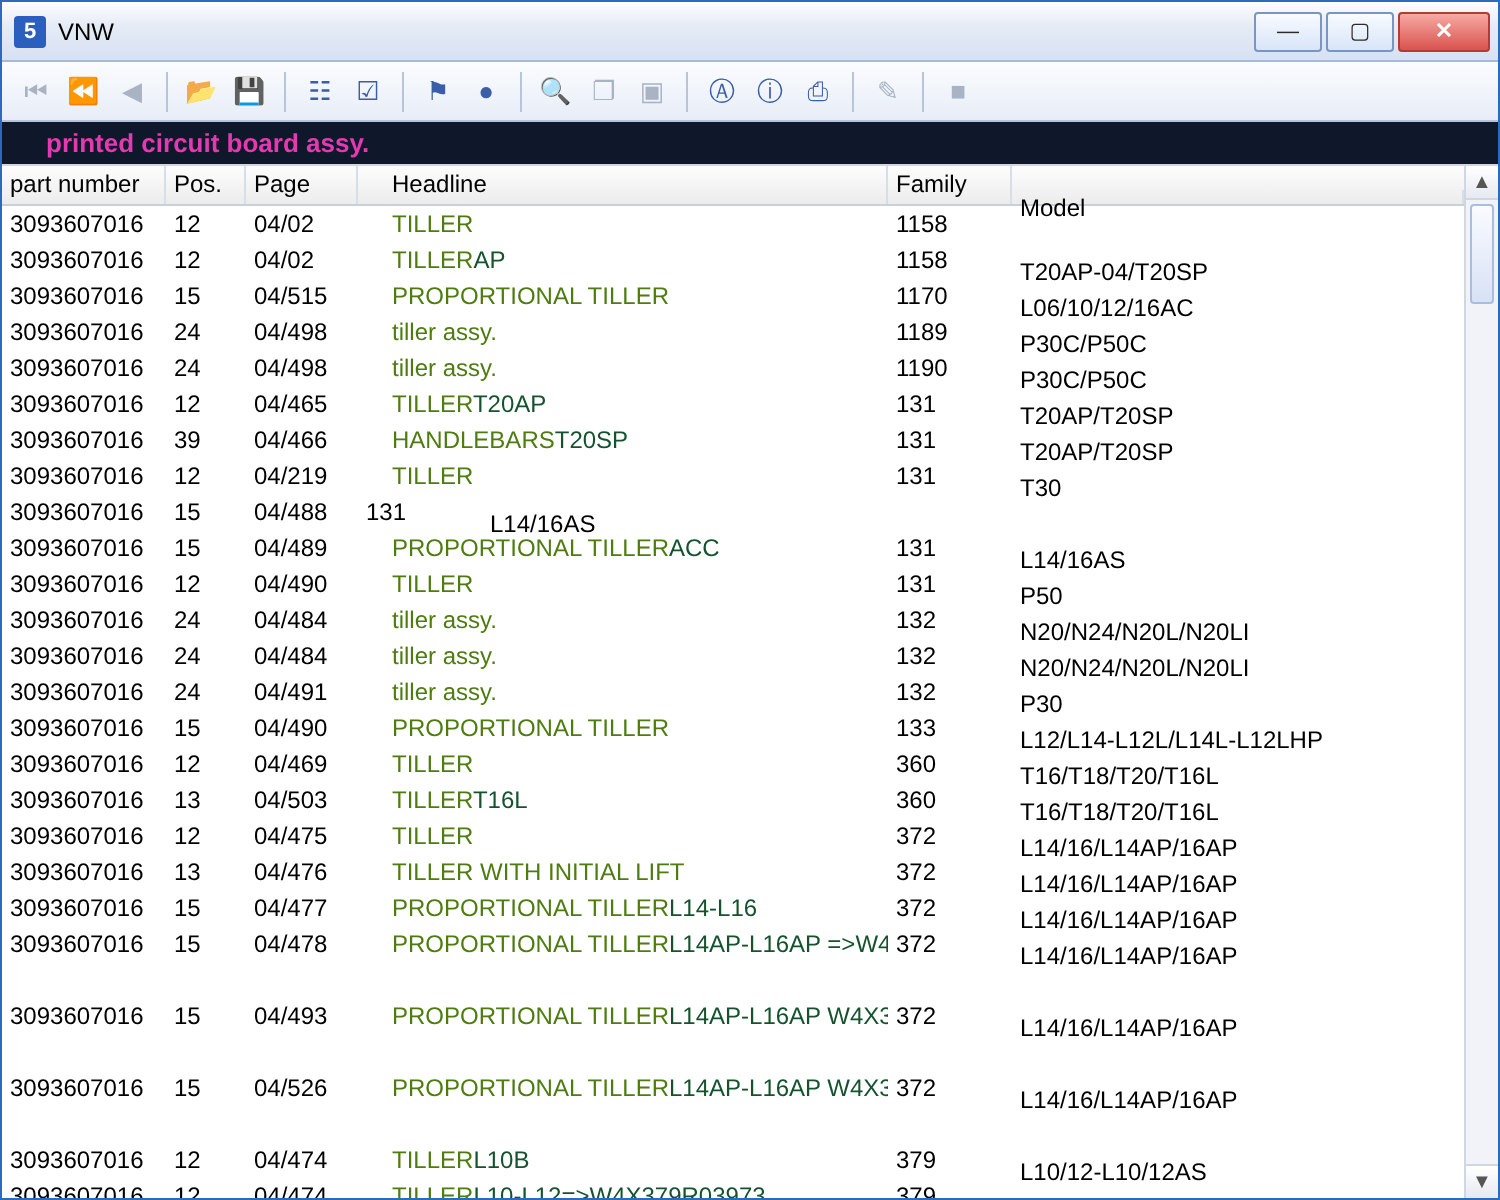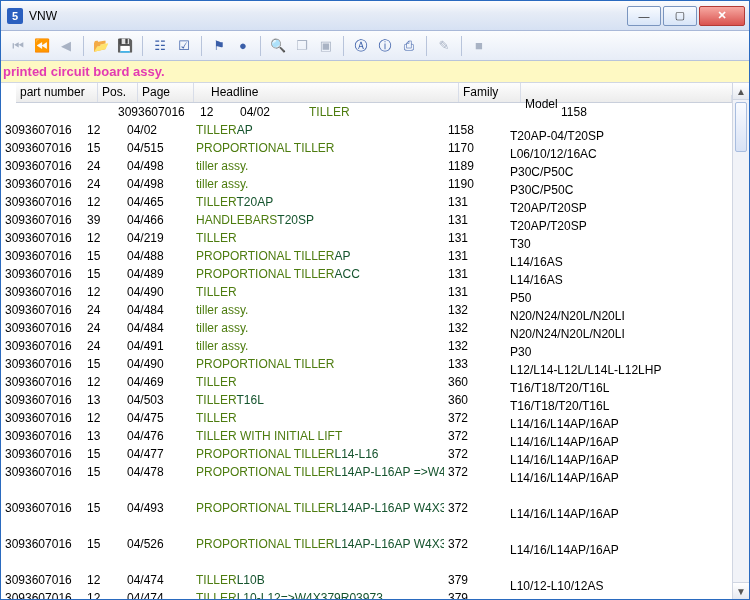--- a/index.html
+++ b/index.html
@@ -14,29 +14,29 @@
   .winbtn { width:34px; height:20px; border:1px solid #7a95bf; border-radius:2px; background:linear-gradient(#f8fbff,#d8e5f8); display:flex; align-items:center; justify-content:center; font-size:11px; color:#2b2b2b;}
   .winbtn.close { background:linear-gradient(#f7a9a2,#d9534f); border-color:#b33a35; color:#fff; width:46px; font-weight:bold; }
 
   
   .toolbar { height:30px; background:linear-gradient(#fbfcfe,#e7edf7); border-bottom:1px solid #b8c4db; display:flex; align-items:center; padding:0 6px; gap:2px;}
   .tbtn { width:22px; height:22px; display:flex; align-items:center; justify-content:center; border:1px solid transparent; border-radius:2px; color:#3a5ea8; font-size:13px; }
   .tbtn.disabled { color:#a9b3c4; }
   .tsep { width:1px; height:20px; background:#b8c4db; margin:0 4px; }
 
   
-  .caption { background:#fef9c3; color:#e33ab2; font-weight:bold; padding:3px 2px; font-size:13px; }
+  .caption { background:#0f172a; color:#e33ab2; font-weight:bold; padding:3px 22px; font-size:13px; }
 
   
   .tablewrap { flex:1; background:#fff; position:relative; display:flex; border-top:1px solid #d0d6e2;}
-  .grid { flex:1; overflow:hidden; position:relative;padding-left:15px; }
+  .grid { flex:1; overflow:hidden; position:relative; }
   .header-row { display:flex; background:linear-gradient(#fdfdfd,#ececec); border-bottom:1px solid #c9cfdb; height:20px; }
   .header-row .cell { border-right:1px solid #d8dde8; padding:2px 4px; color:#000; font-size:12px; }
   .rows { position:absolute; top:20px; left:0; right:0; bottom:0; overflow:hidden; }
-  .row { display:flex; height:18px; align-items:center;justify-content:center; }
+  .row { display:flex; height:18px; align-items:center; }
   .row .cell { padding:1px 4px; font-size:12px; white-space:nowrap; overflow:hidden; text-overflow:clip; }
   .link { color:#4d7c0f; }
   .tail { color:#14532d; }
   .c-part { width:82px; }
   .c-pos { width:40px; }
   .c-page { width:56px; }
   .c-head { width:252px;margin-left:13px; }
   .c-fam { width:62px; }
   .c-model { flex:1;margin-top:12px; }
 
@@ -161,21 +161,20 @@
             <div class="cell c-pos">12</div>
             <div class="cell c-page">04/219</div>
             <div class="cell c-head"><span class="link">TILLER</span></div>
             <div class="cell c-fam">131</div>
             <div class="cell c-model">T30</div>
           </div>
           <div class="row">
             <div class="cell c-part">3093607016</div>
             <div class="cell c-pos">15</div>
             <div class="cell c-page">04/488</div>
-            <div class="cell c-head"><span class="link">PROPORTIONAL TILLER</span><span class="tail">AP</span></div>
             <div class="cell c-fam">131</div>
             <div class="cell c-model">L14/16AS</div>
           </div>
           <div class="row">
             <div class="cell c-part">3093607016</div>
             <div class="cell c-pos">15</div>
             <div class="cell c-page">04/489</div>
             <div class="cell c-head"><span class="link">PROPORTIONAL TILLER</span><span class="tail">ACC</span></div>
             <div class="cell c-fam">131</div>
             <div class="cell c-model">L14/16AS</div>

